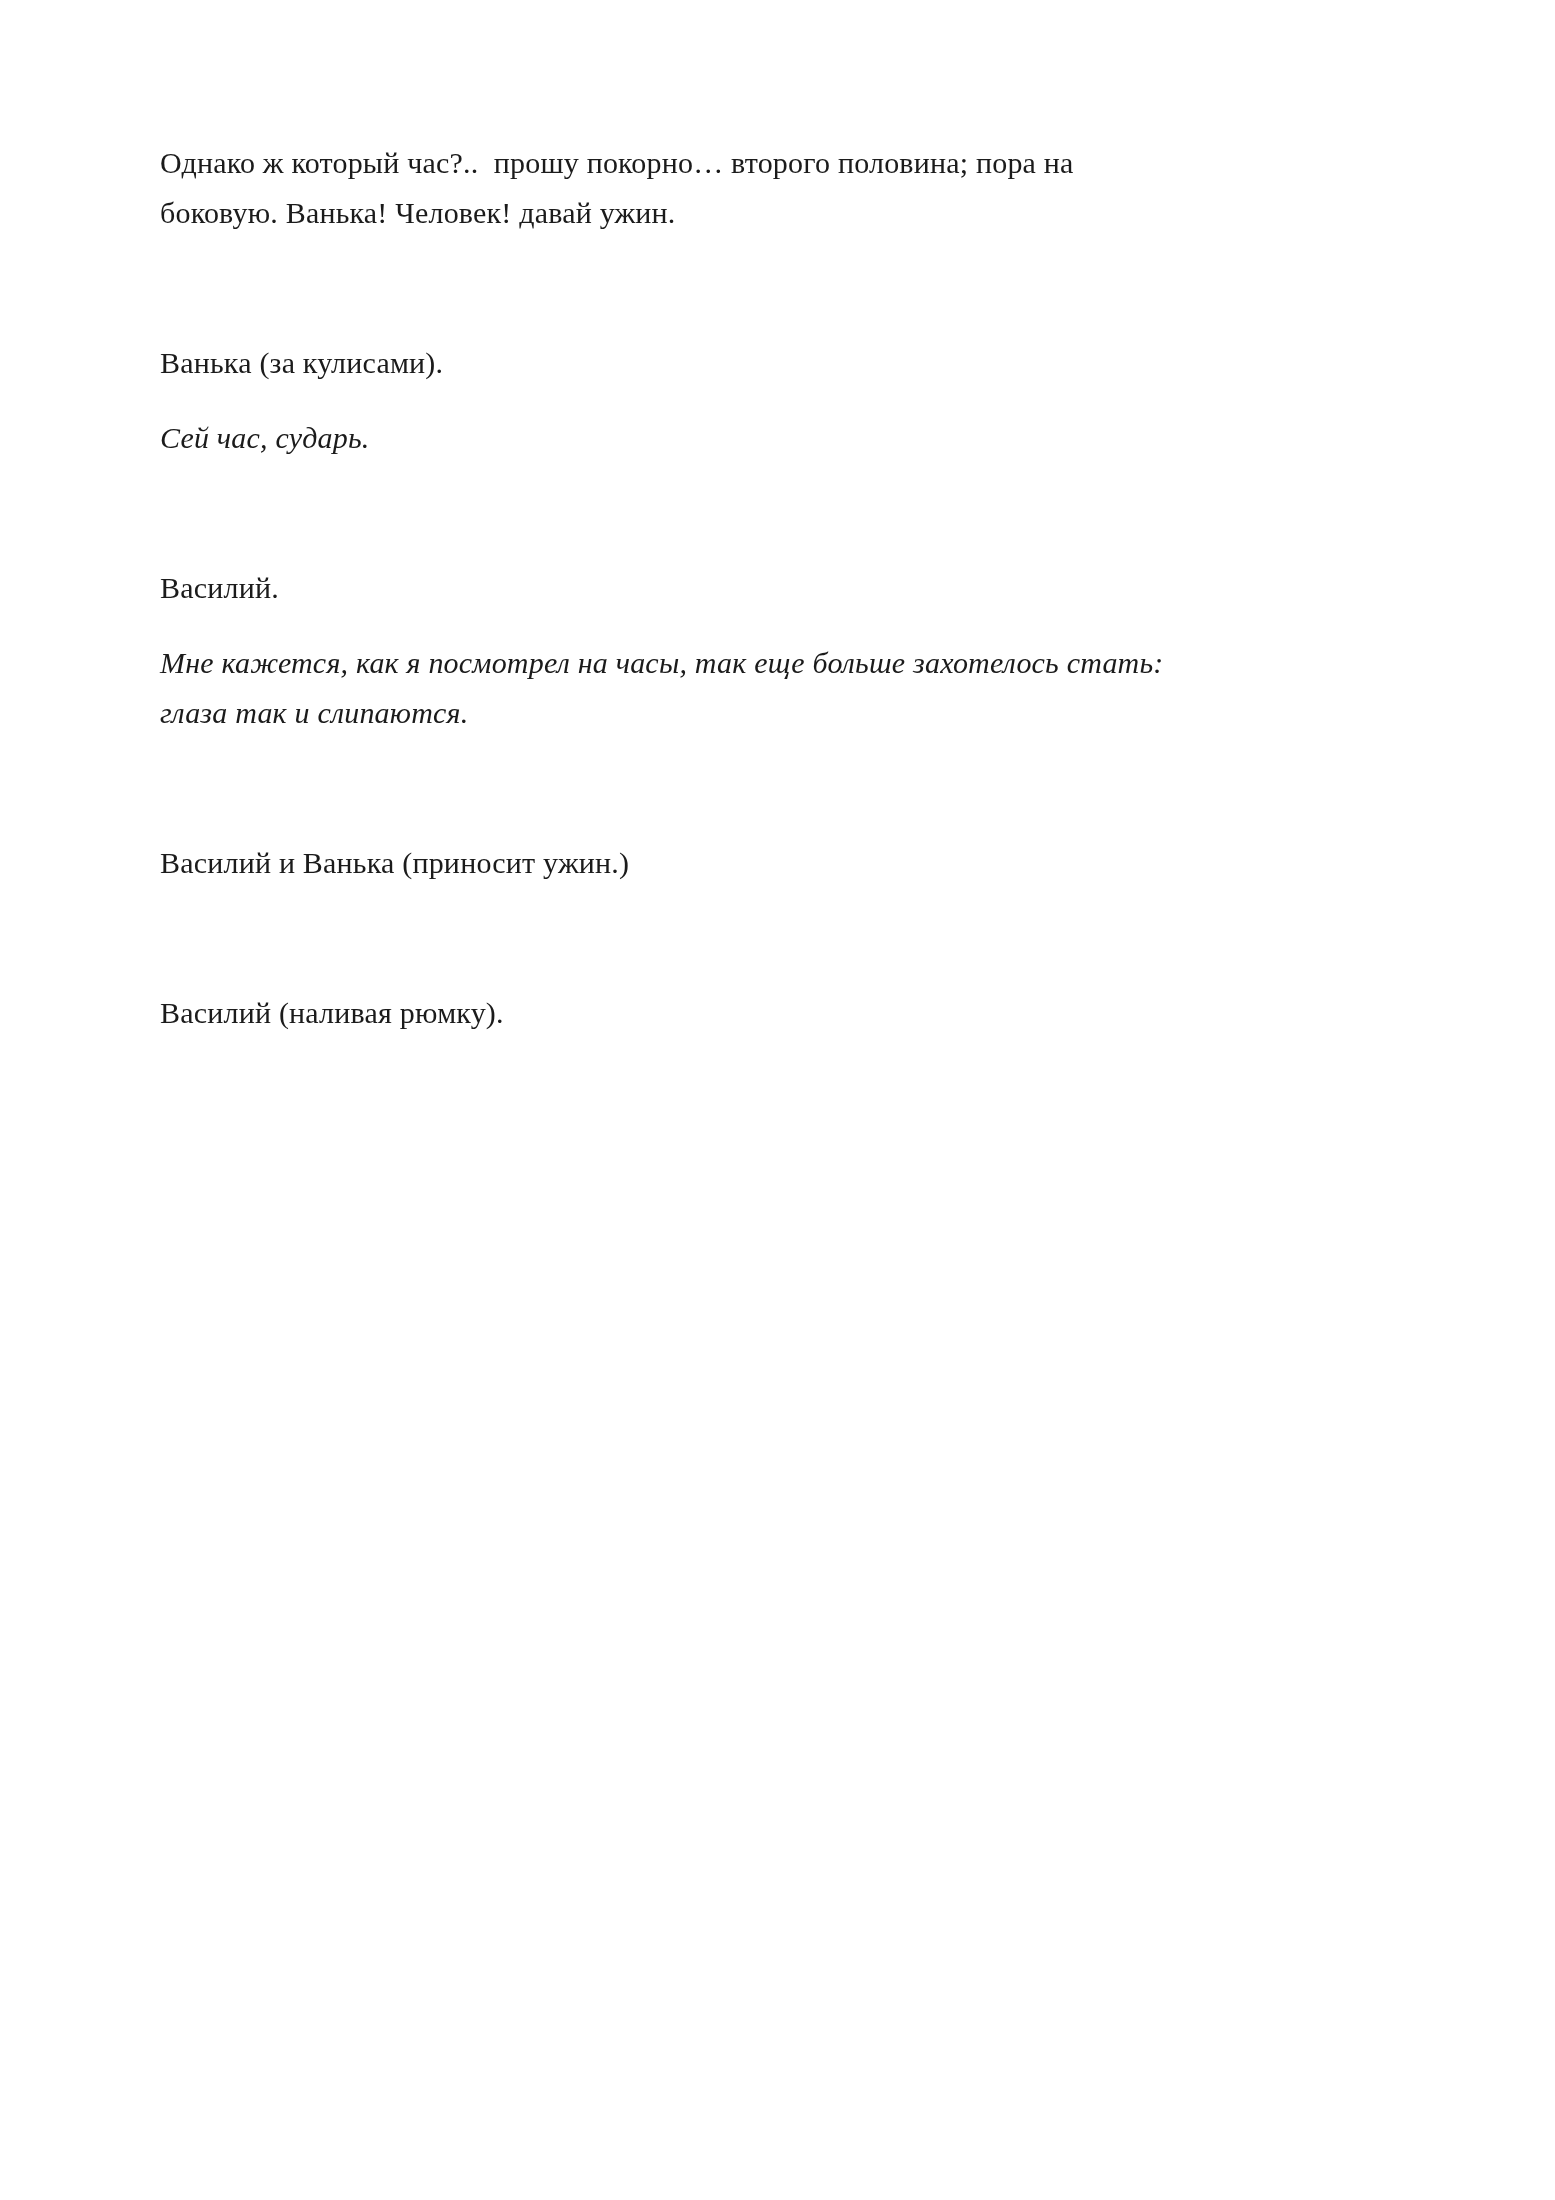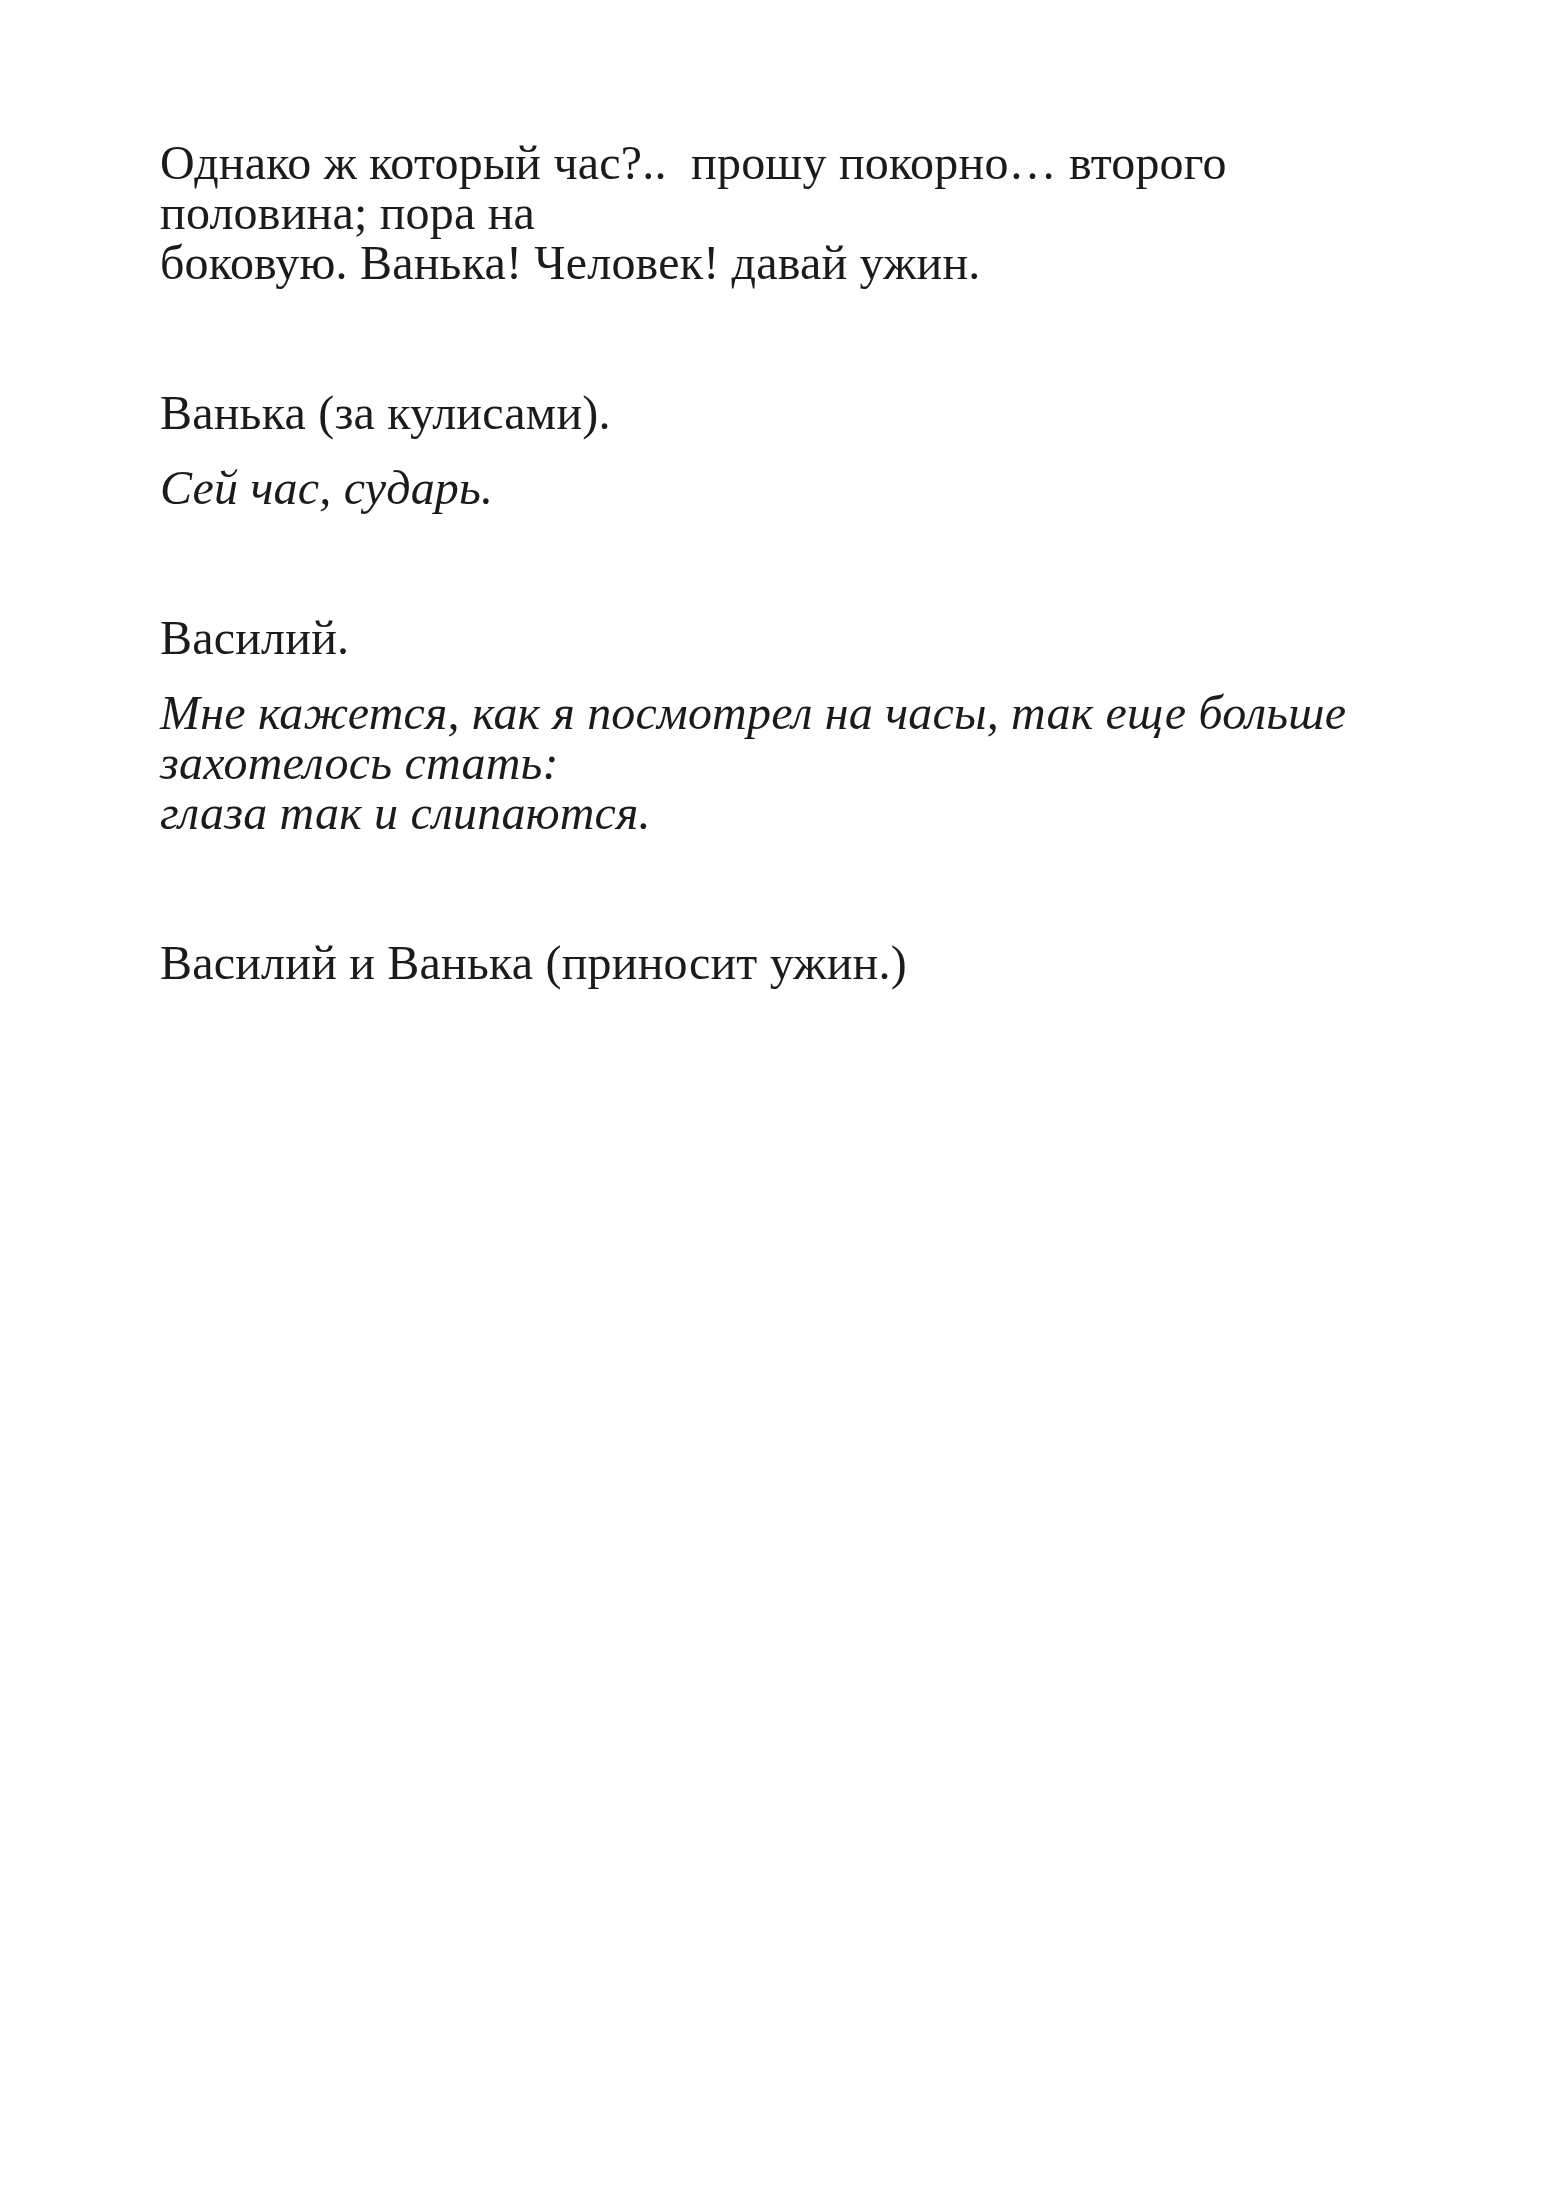--- a/index.html
+++ b/index.html
@@ -17,21 +17,21 @@
   }
   .page {
     box-sizing: border-box;
     width: 1555px;
     height: 2200px;
     padding: 138px 145px 0 160px;
     background: #ffffff;
   }
   .block {
     margin: 0;
-    font-size: 48px;
+    font-size: 30px;
     line-height: 50px;
     white-space: pre-wrap;
     letter-spacing: 0.2px;
     max-width: 1310px;
   }
   .italic {
   }
   .gap-lg { margin-top: 100px; }
   .gap-sm { margin-top: 25px; font-style: italic; }
 </style>
@@ -48,15 +48,16 @@
   <p class="block gap-sm">Сей час, сударь.</p>
 
   <p class="block italic gap-lg">Василий.</p>
 
   <p class="block gap-sm">Мне кажется, как я посмотрел на часы, так еще больше захотелось стать:
 глаза так и слипаются.</p>
 
 
   <p class="block gap-lg">Василий и Ванька (приносит ужин.)</p>
 
+  <p class="block italic gap-lg">Василий (наливая рюмку).</p>
 
 
 </div>
 
 </body></html>

